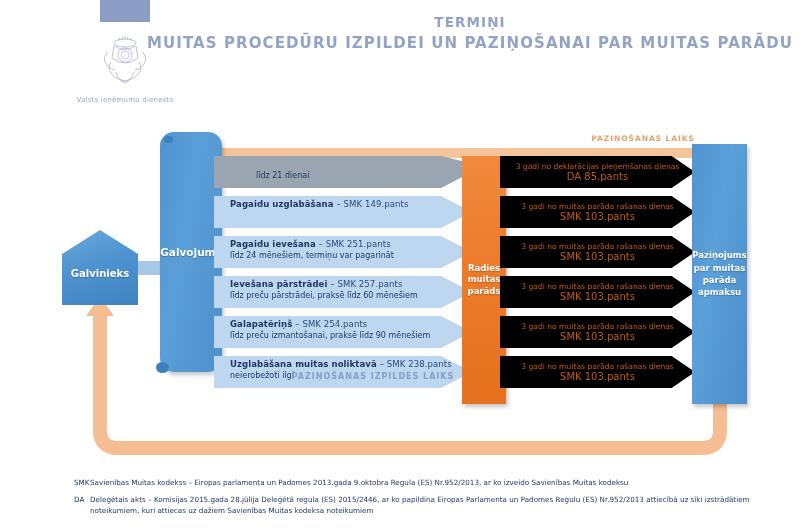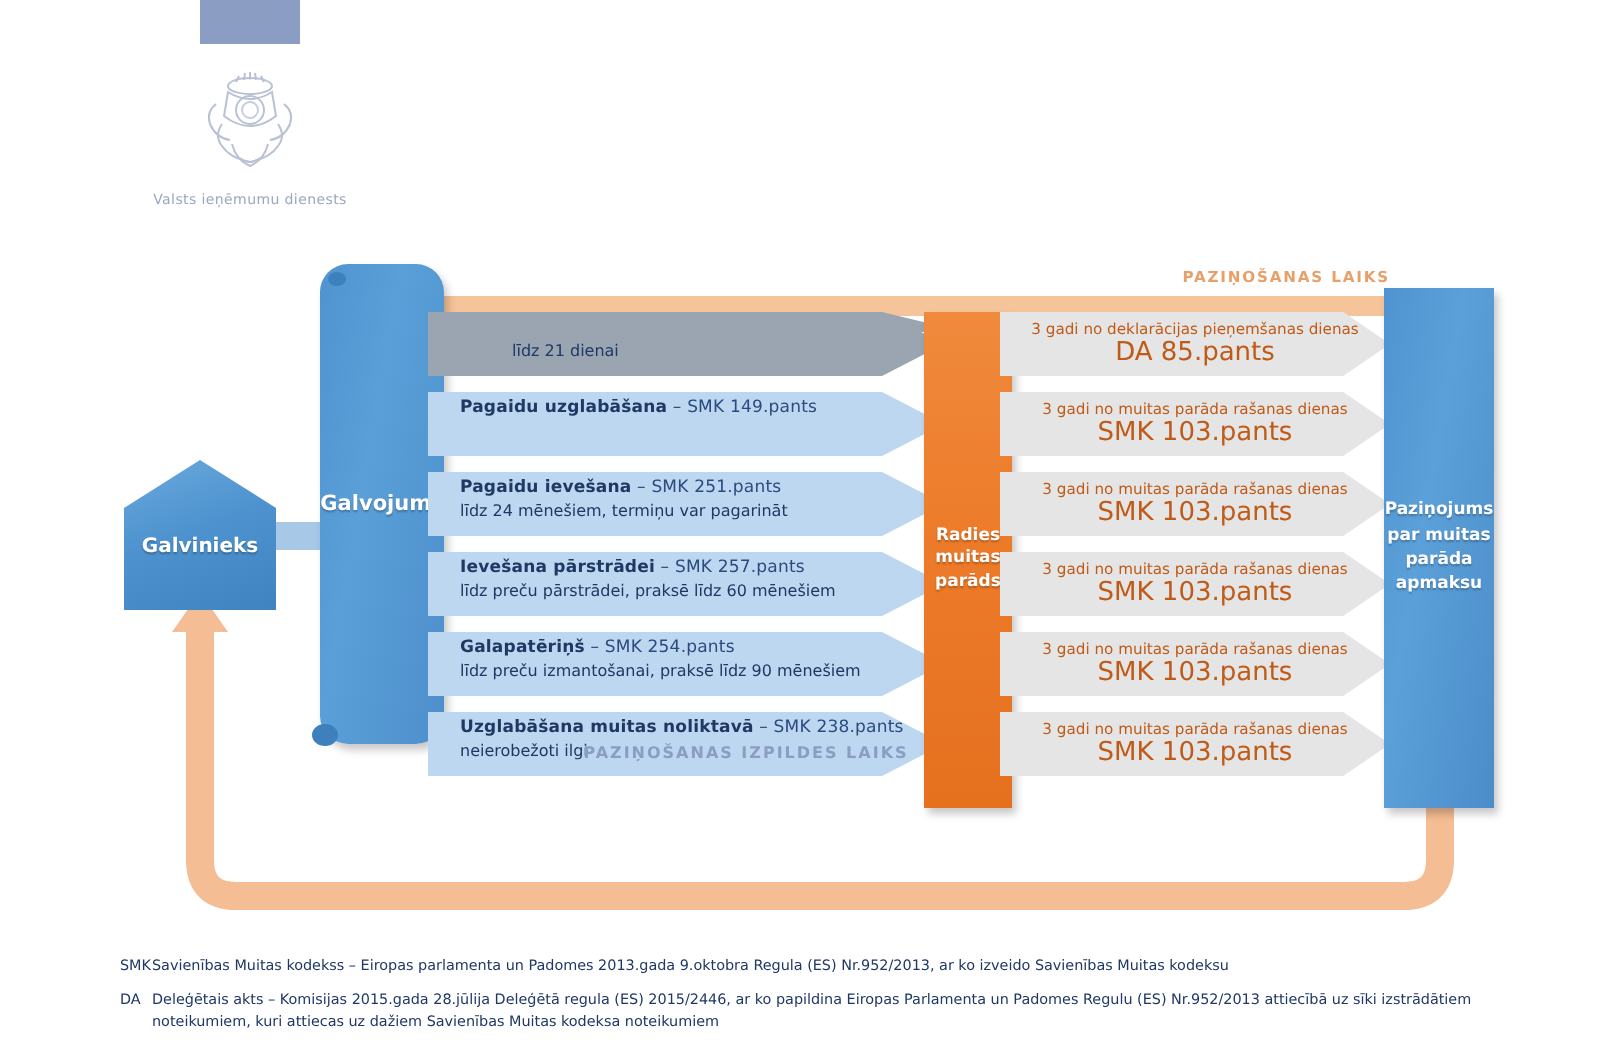--- a/index.html
+++ b/index.html
@@ -99,27 +99,27 @@
     background: linear-gradient(180deg,#f08a3c 0%, #ec7a28 50%, #e5711f 100%);
     box-shadow: 2px 3px 4px rgba(0,0,0,.22);
     display:flex; align-items:center; justify-content:center;
     color:#fff; font-size:8.5px; font-weight:bold; text-align:center;
     line-height:1.35; text-shadow: 0 1px 1px rgba(0,0,0,.25);
   }
 
   
   .notif-row {
     position:absolute; left:500px; width:195px; height:32px;
-    background:#e5e5e5;
+    background:#000000;
     clip-path: polygon(0% 0%, 88% 0%, 100% 50%, 88% 100%, 0% 100%);
     display:flex; flex-direction:column; align-items:center; justify-content:center;
     text-align:center;
   }
   .notif-l1 { font-size:7.6px; color:#c05a16; }
-  .notif-l2 { font-size:13px; color:#c05a16; }
+  .notif-l2 { font-size:10px; color:#c05a16; }
 
   
   #pazinojums {
     position:absolute; left:692px; top:44px; width:55px; height:260px;
     background: linear-gradient(100deg,#4f94d0 0%, #5ca0d9 40%, #4a8dc9 100%);
     box-shadow: 2px 3px 4px rgba(0,0,0,.22);
     display:flex; align-items:center; justify-content:flex-end;
     color:#fff; font-size:8.5px; font-weight:bold; text-align:center;
     line-height:1.45; text-shadow: 0 1px 1px rgba(0,0,0,.25);
   }
@@ -129,21 +129,21 @@
     position:absolute; left:500px; top:34px; width:195px; text-align:right;
     font-size:7.6px; font-weight:bold; color:#e8a06a; letter-spacing:.9px;
   }
   #lbl-proceduras {
     position:absolute; left:228px; top:272px; width:290px; text-align:center;
     font-size:8px; font-weight:bold; color:#8b9dc3; letter-spacing:1px;
   }
 
   
   #footnotes { position:absolute; left:0; top:478px; width:800px; }
-  .fn-row { display:flex; margin-bottom:7px; }
+  .fn-row { display:flex; margin-bottom:7px;margin-left:14px; }
   .fn-key { width:42px; flex:0 0 42px; padding-left:60px; font-size:7.2px; color:#1f3864; }
   .fn-txt { font-size:7.2px; color:#1f3864; line-height:1.45; padding-left:16px; max-width:700px; }
 </style>
 </head>
 <body>
 
 <div id="header">
 
   <div id="logo-block">
     <div id="logo-bar"></div>
@@ -160,20 +160,24 @@
           <path d="M17 30 q-4 6 0 11 q4 6 14 8"></path>
           <path d="M45 30 q4 6 0 11 q-4 6 -14 8"></path>
           <path d="M22 40 q2 8 9 11 q7 -3 9 -11"></path>
           <path d="M26 47 q5 4 10 0"></path>
         </g>
       </svg>
     </div>
     <div id="logo-caption">Valsts ieņēmumu dienests</div>
   </div>
 
+  <div id="title-block">
+    <div id="title-line1">TERMIŅI</div>
+    <div id="title-line2">MUITAS PROCEDŪRU IZPILDEI UN PAZIŅOŠANAI PAR MUITAS PARĀDU</div>
+  </div>
 </div>
 
 <div id="diagram">
 
   <svg id="loop-pipe" viewBox="0 0 800 370">
     <path d="M720 304 L720 330 Q720 348 702 348 L118 348 Q100 348 100 330 L100 208" fill="none" stroke="#f5bd93" stroke-width="14" stroke-linecap="butt"></path>
     <polygon points="100,196 86,216 114,216" fill="#f5bd93"></polygon>
   </svg>
 
   <div id="orange-strip"></div>

